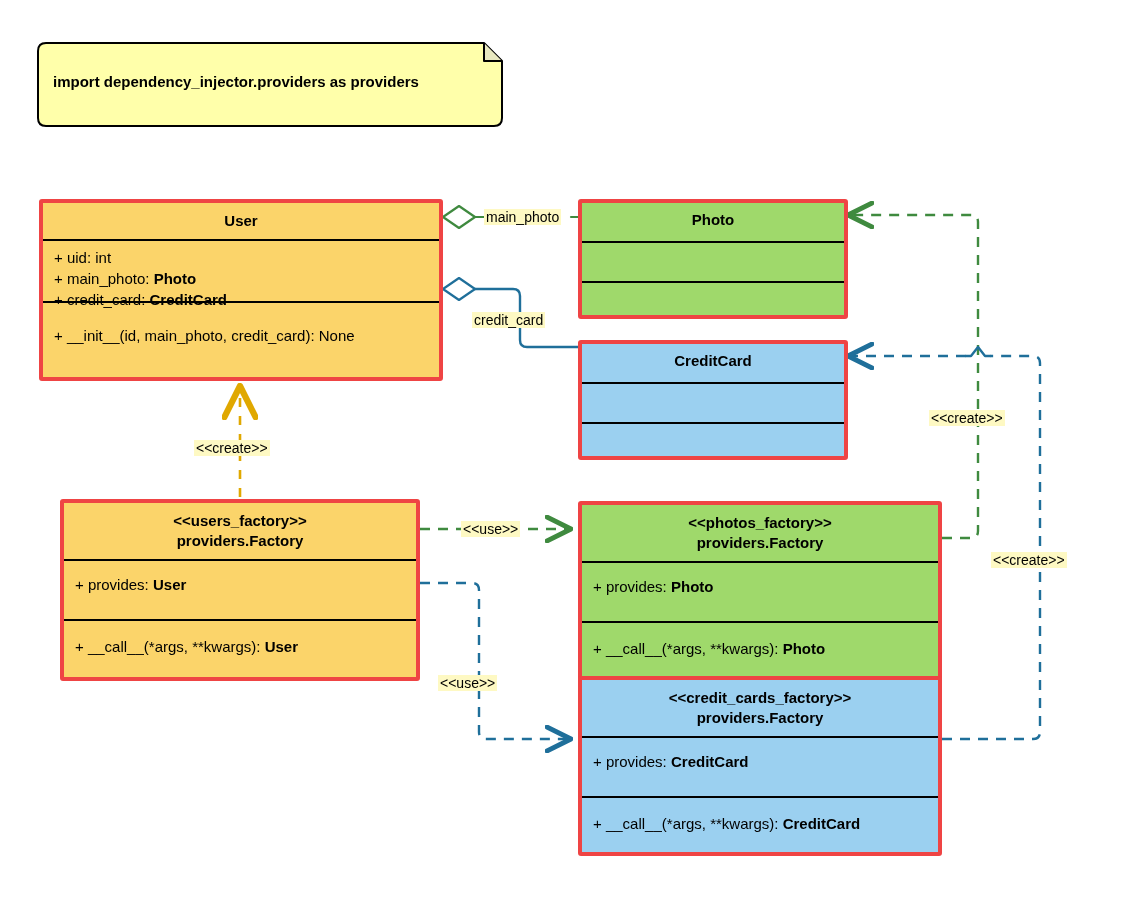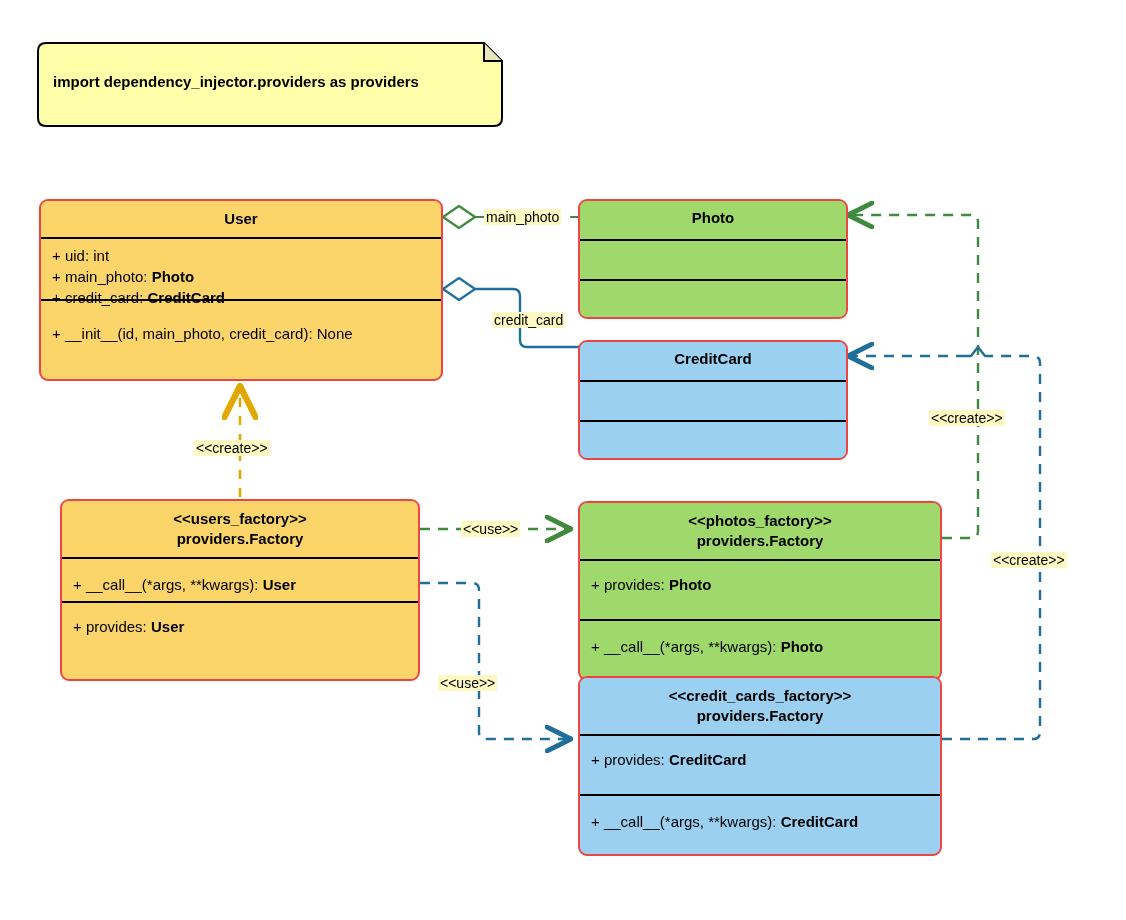--- a/index.html
+++ b/index.html
@@ -27,22 +27,22 @@
     top: 0;
     width: 1126px;
     height: 920px;
     pointer-events: none;
   }
 
   
   .uml-box {
     position: absolute;
     box-sizing: border-box;
-    border: 2px solid #ef4444;
-    border-radius: 9px;
+    border: 4px solid #ef4444;
+    border-radius: 3px;
     overflow: hidden;
     background: #ffffff;
   }
   .uml-box .compartment {
     box-sizing: border-box;
     border-bottom: 2px solid #000000;
     padding: 6px 11px;
   }
   .uml-box .compartment:last-child {
     border-bottom: none;
@@ -195,28 +195,28 @@
     </div>
     <div class="compartment fill-blue" style="height:40px;"></div>
     <div class="compartment fill-blue" style="height:40px;"></div>
   </div>
 
   <div class="uml-box fill-yellow" style="left:60px; top:499px; width:360px; height:182px;">
     <div class="compartment title fill-yellow">
       <span class="stereo">&lt;&lt;users_factory&gt;&gt;</span>
       <span>providers.Factory</span>
     </div>
+    <div class="compartment fill-yellow" style="height:60px; padding-top:13px;">
+      <div class="member">
+        <span>+ provides: </span><b>User</b>
+      </div>
+    </div>
     <div class="compartment fill-yellow" style="padding-top:15px;">
       <div class="member">
         <span>+ __call__(*args, **kwargs): </span><b>User</b>
-      </div>
-    </div>
-    <div class="compartment fill-yellow" style="height:60px; padding-top:13px;">
-      <div class="member">
-        <span>+ provides: </span><b>User</b>
       </div>
     </div>
   </div>
 
   <div class="uml-box fill-green" style="left:578px; top:501px; width:364px; height:180px;">
     <div class="compartment title fill-green">
       <span class="stereo">&lt;&lt;photos_factory&gt;&gt;</span>
       <span>providers.Factory</span>
     </div>
     <div class="compartment fill-green" style="height:60px; padding-top:13px;">
@@ -243,21 +243,21 @@
     </div>
     <div class="compartment fill-blue" style="padding-top:15px;">
       <div class="member">
         <span>+ __call__(*args, **kwargs): </span><b>CreditCard</b>
       </div>
     </div>
   </div>
 
   <div class="edge-label" style="left:484px; top:209px;">main_photo</div>
 
-  <div class="edge-label" style="left:472px; top:312px;margin-left:20px;">credit_card</div>
+  <div class="edge-label" style="left:472px; top:312px;">credit_card</div>
 
   <div class="edge-label" style="left:194px; top:440px;">&lt;&lt;create&gt;&gt;</div>
 
   <div class="edge-label" style="left:461px; top:521px;">&lt;&lt;use&gt;&gt;</div>
 
   <div class="edge-label" style="left:438px; top:675px;">&lt;&lt;use&gt;&gt;</div>
 
   <div class="edge-label" style="left:929px; top:410px;">&lt;&lt;create&gt;&gt;</div>
 
   <div class="edge-label" style="left:991px; top:552px;">&lt;&lt;create&gt;&gt;</div>

